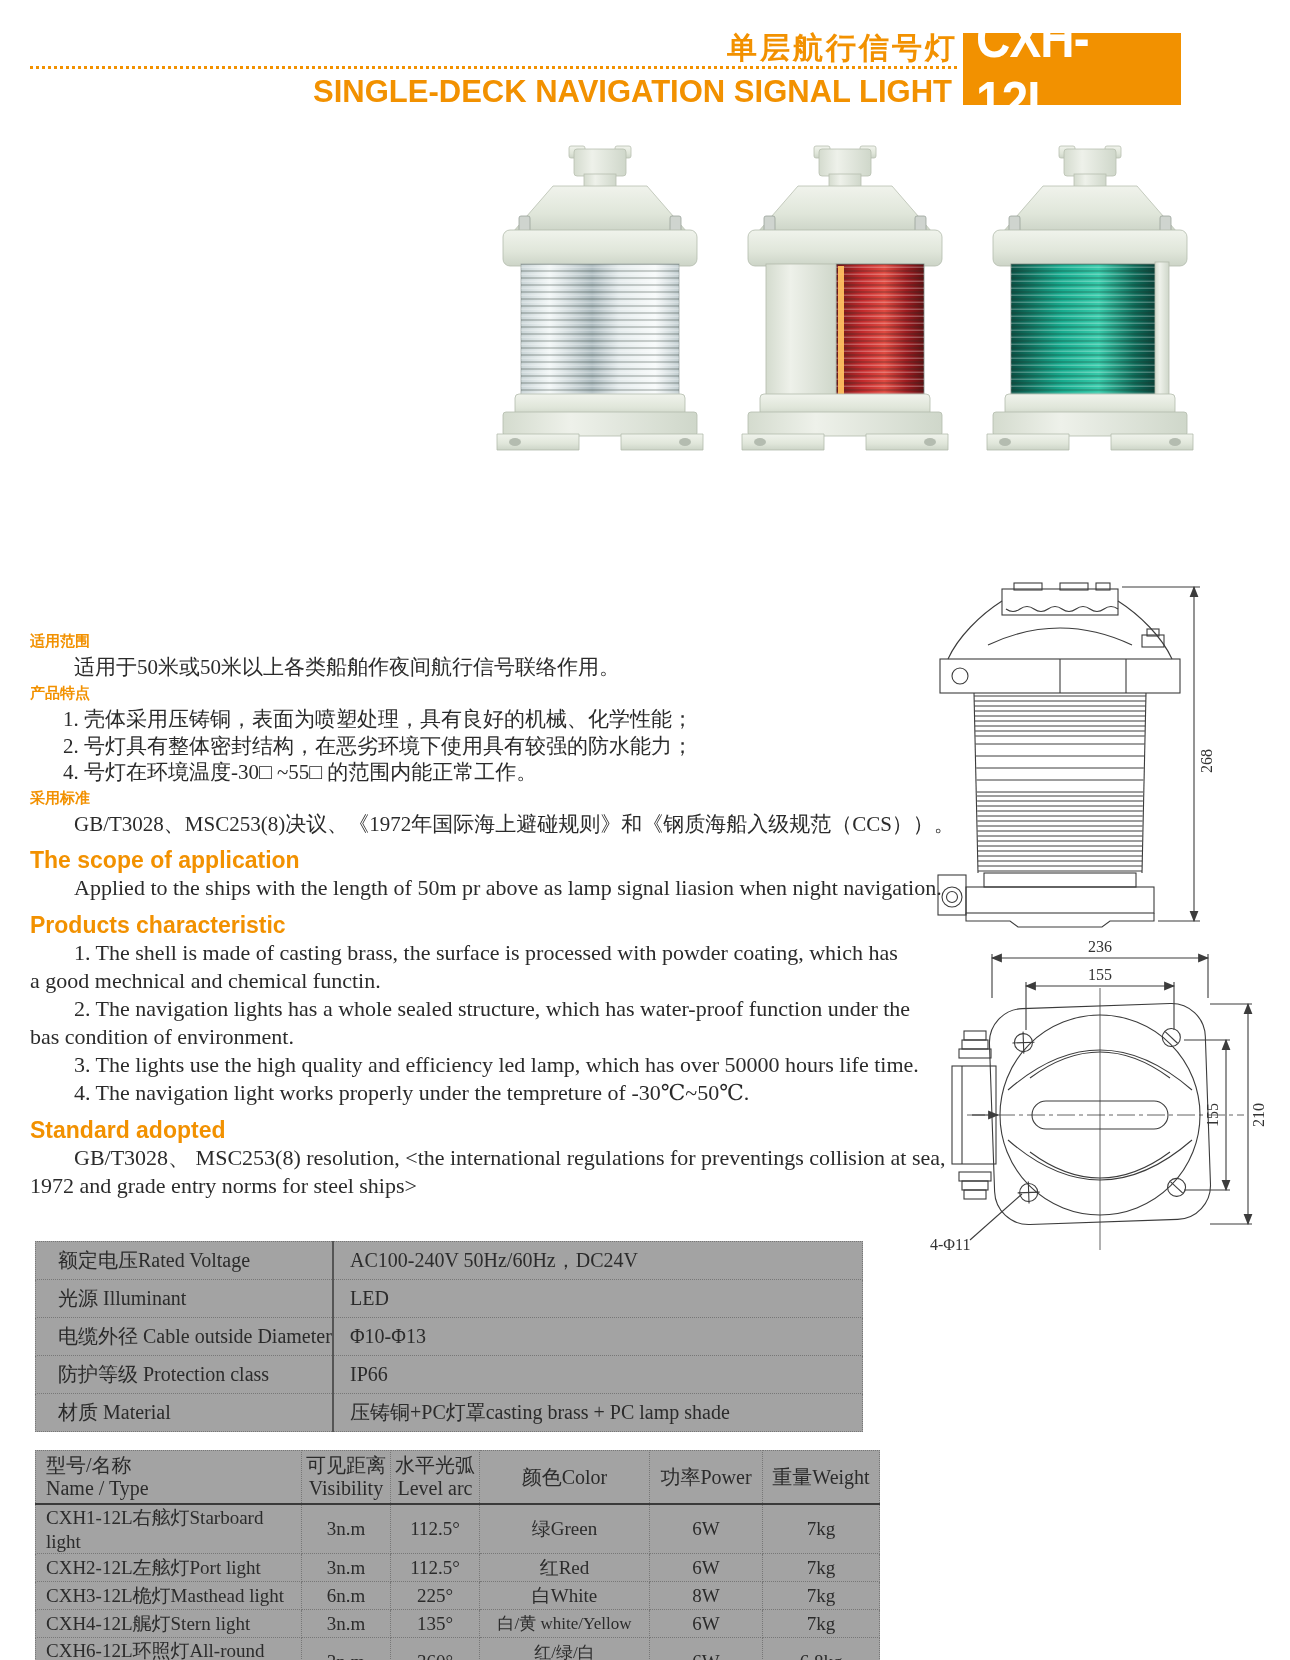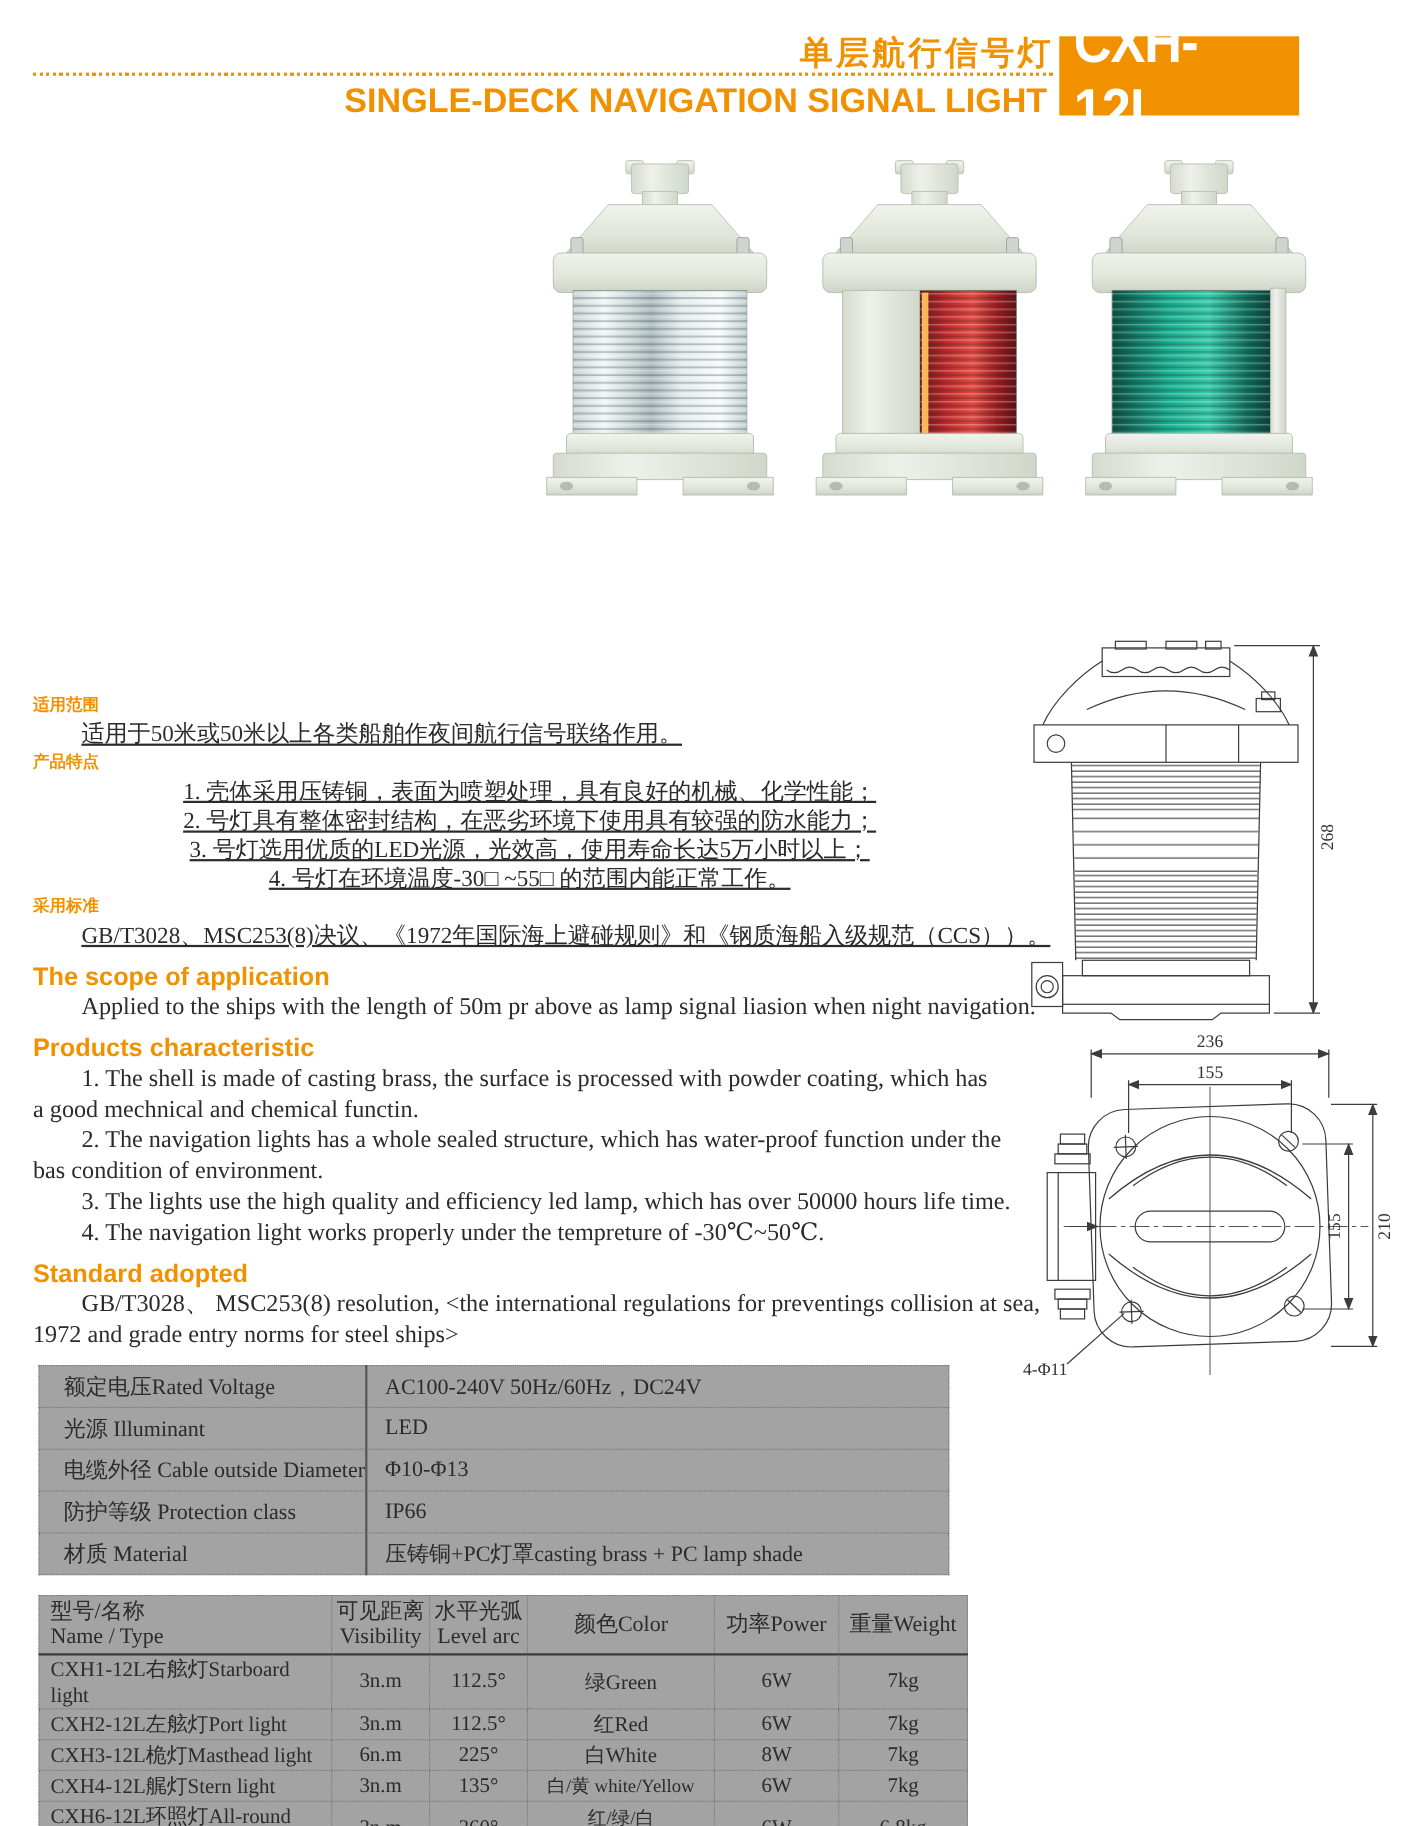--- a/index.html
+++ b/index.html
@@ -24,24 +24,24 @@
   .drawSide{position:absolute;left:910px;top:575px;width:320px;height:398px;}
   .drawBottom{position:absolute;left:912px;top:928px;width:360px;height:335px;}
   .dimtxt{font-family:"Liberation Serif",serif;font-size:16px;fill:#333;stroke:none;}
 
   
   .textcol{position:absolute;left:30px;top:628px;width:870px;}
   .sec-h{font-family:"Liberation Sans",sans-serif;font-weight:bold;color:var(--accent);margin:0;}
   .sec-h.cn{font-size:15px;line-height:26px;}
   .sec-h.en{font-size:23px;line-height:28px;margin-top:9px;}
   .ln{white-space:nowrap;}
-  .ln.cn{font-size:21px;line-height:26.3px;text-decoration:underline;}
+  .ln.cn{font-size:21px;line-height:26.3px;}
   .ln.en{font-size:22px;line-height:28px;}
   .ind1{padding-left:44px;}
-  .ind2{padding-left:33px;text-align:center;}
+  .ind2{padding-left:33px;}
 
   
   table{border-collapse:collapse;position:absolute;table-layout:fixed;background:#a3a3a3;}
   .spec{left:35px;top:1241px;width:828px;font-size:20px;}
   .spec td{border:1px dotted #777;height:37px;padding:0;}
   .spec td.lbl{width:274px;border-right:2px solid #555;padding-left:22px;}
   .spec td.val{padding-left:16px;}
   .models{left:35px;top:1450px;width:828px;font-size:20px;}
   .models th,.models td{border:1px dotted #777;padding:0;text-align:center;font-weight:normal;}
   .models th{height:52px;border-bottom:2px solid #3a3a3a;}
@@ -140,21 +140,20 @@
       <use href="#lampBase"></use>
     </g>
   </svg>
 
   <div class="textcol" id="sections">
       <div class="sec-h cn">适用范围</div>
       <div class="ln cn ind1">适用于50米或50米以上各类船舶作夜间航行信号联络作用。</div>
       <div class="sec-h cn">产品特点</div>
       <div class="ln cn ind2">1. 壳体采用压铸铜，表面为喷塑处理，具有良好的机械、化学性能；</div>
       <div class="ln cn ind2">2. 号灯具有整体密封结构，在恶劣环境下使用具有较强的防水能力；</div>
-      <div class="ln cn ind2">3. 号灯选用优质的LED光源，光效高，使用寿命长达5万小时以上；</div>
       <div class="ln cn ind2">4. 号灯在环境温度-30□ ~55□ 的范围内能正常工作。</div>
       <div class="sec-h cn">采用标准</div>
       <div class="ln cn ind1">GB/T3028、MSC253(8)决议、《1972年国际海上避碰规则》和《钢质海船入级规范（CCS））。</div>
       <div class="sec-h en">The scope of application</div>
       <div class="ln en ind1">Applied to the ships with the length of 50m pr above as lamp signal liasion when night navigation.</div>
       <div class="sec-h en">Products characteristic</div>
       <div class="ln en ind1">1. The shell is made of casting brass, the surface is processed with powder coating, which has</div>
       <div class="ln en ind0">a good mechnical and chemical functin.</div>
       <div class="ln en ind1">2. The navigation lights has a whole sealed structure, which has water-proof function under the</div>
       <div class="ln en ind0">bas condition of environment.</div>

